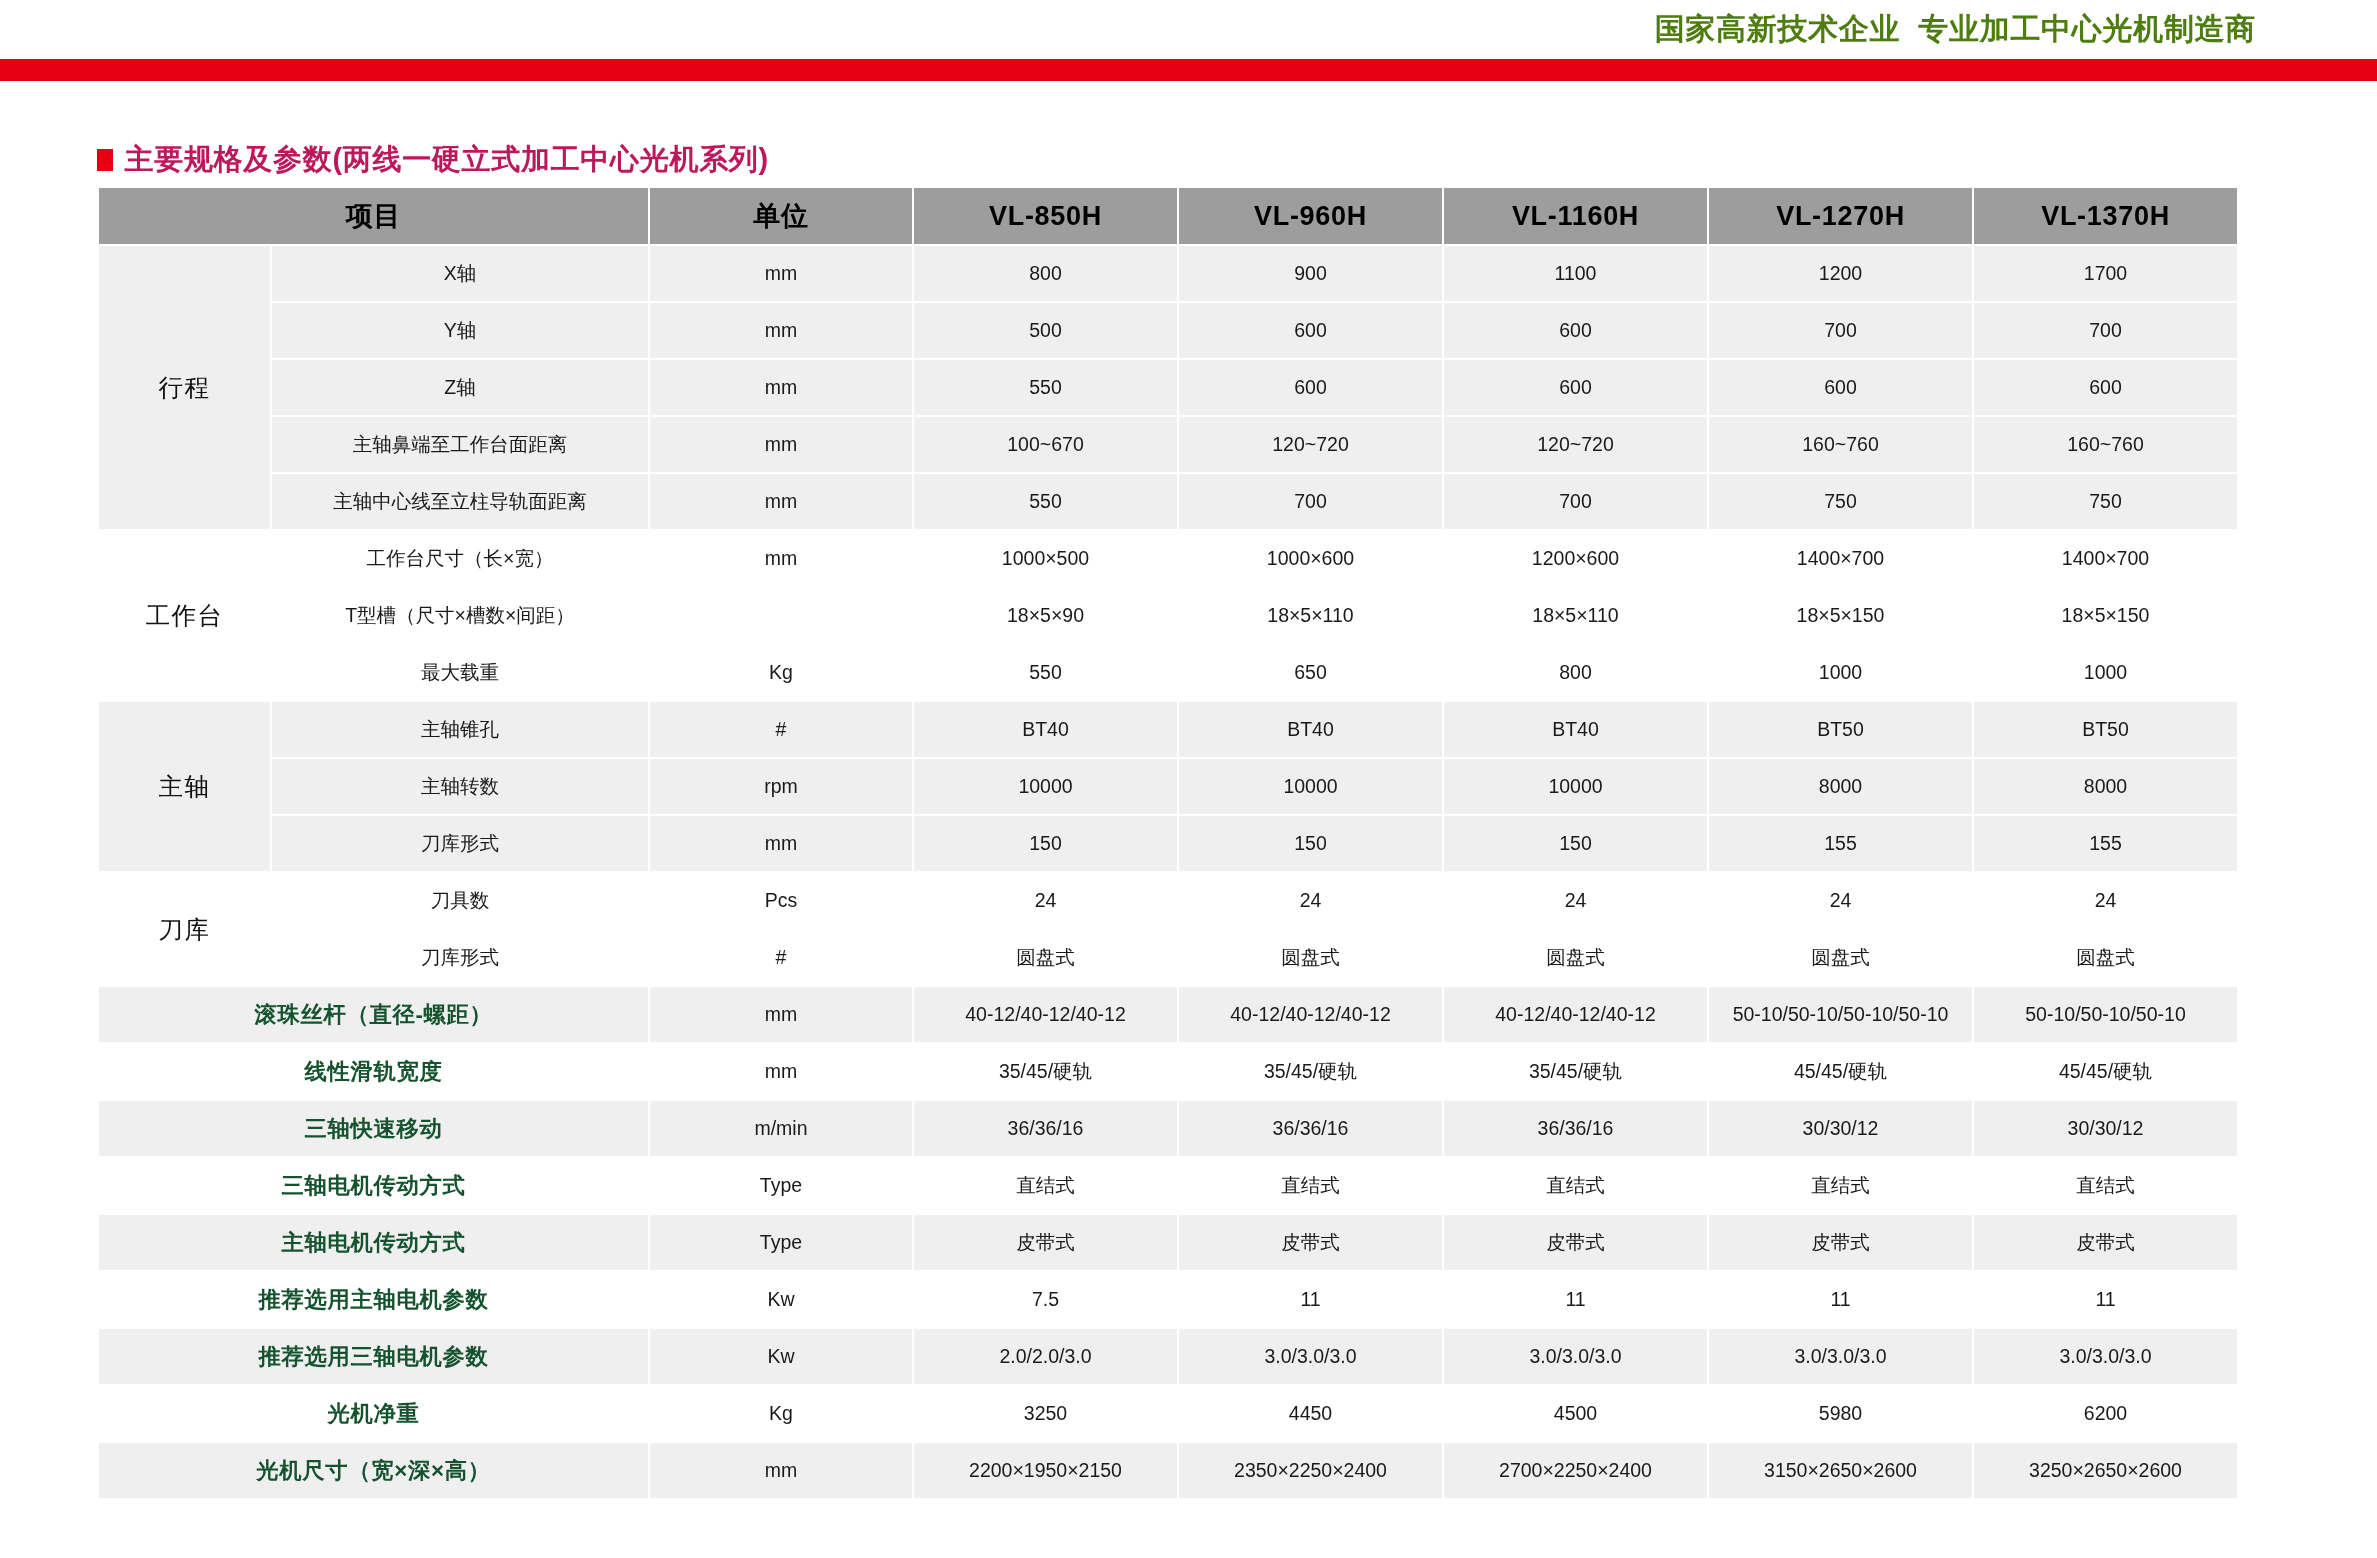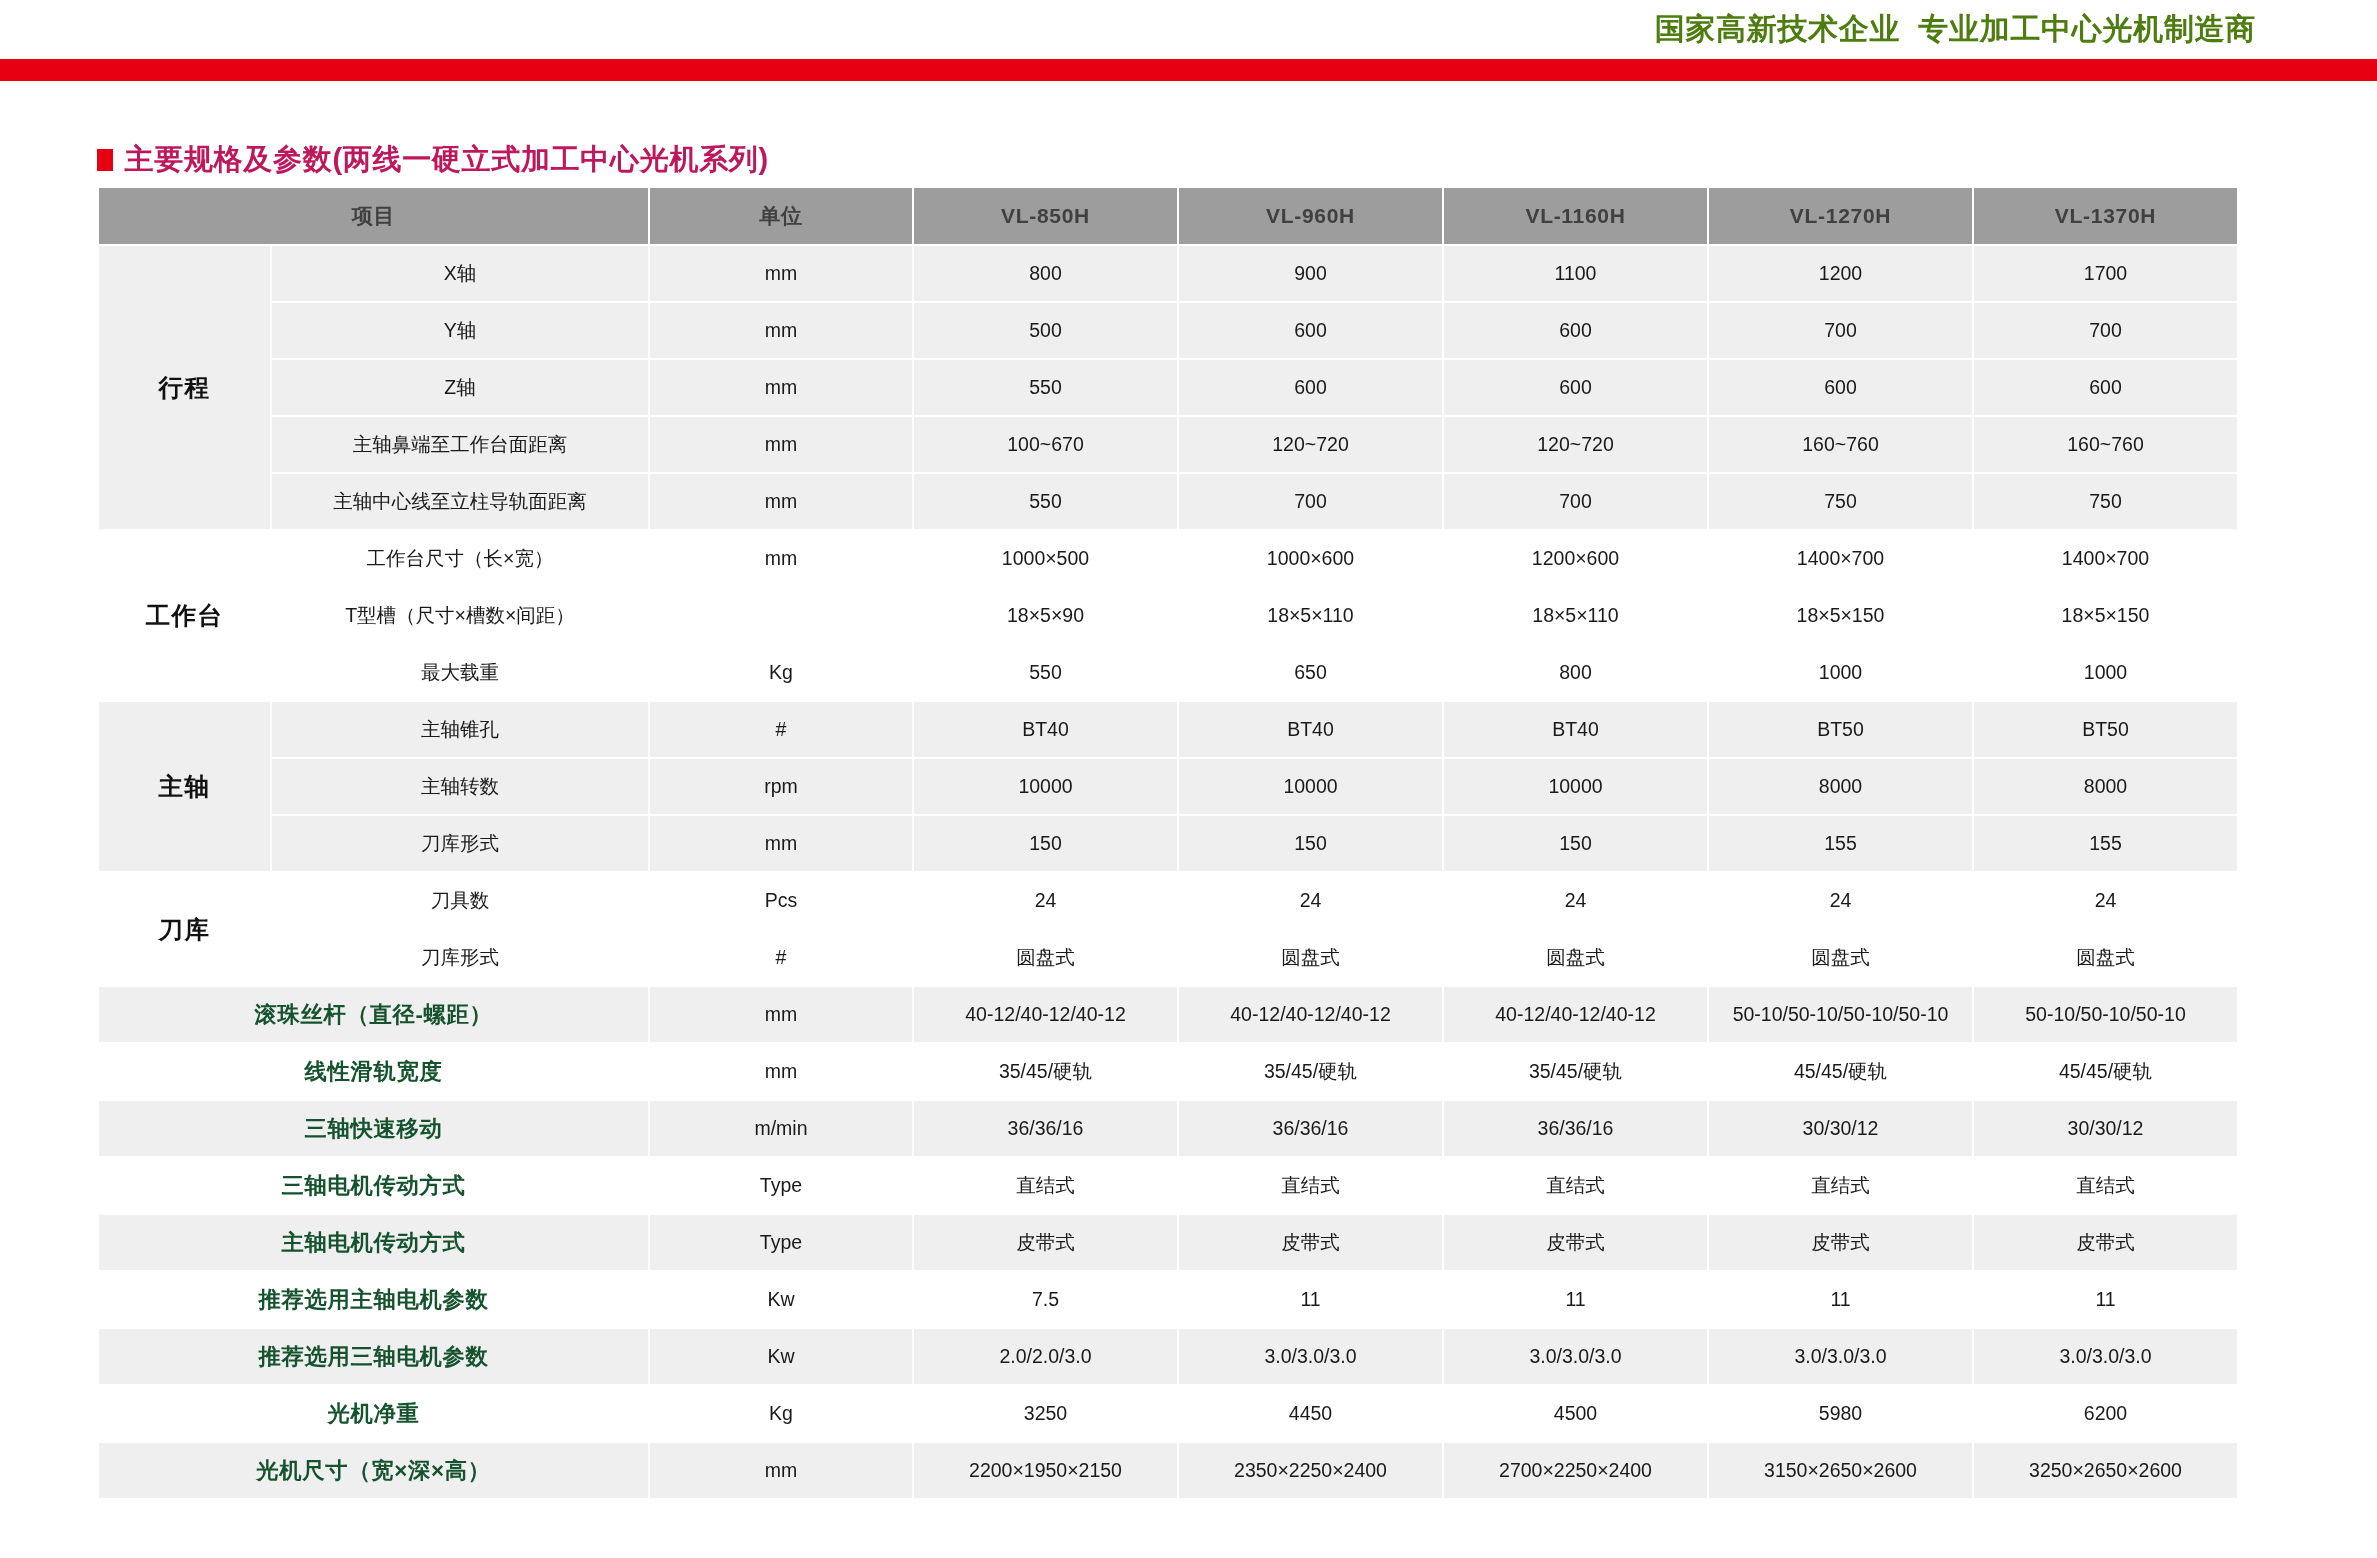--- a/index.html
+++ b/index.html
@@ -61,31 +61,31 @@
   table.spec td, table.spec th{
     border:2.9px solid #ffffff;
     text-align:center;
     vertical-align:middle;
     padding:0;
     overflow:hidden;
   }
   thead tr{height:58px;}
   thead th{
     background:#9d9d9d;
-    font-size:21px;
+    font-size:27px;
     font-weight:bold;
-    color:#404040;
+    color:#000000;
     letter-spacing:0.7px;
   }
   tr.data{height:57px;}
   tr.gray td{background:#efeff0;}
   tr.white td{background:#ffffff;}
   td.group{
     font-size:24.5px;
-    font-weight:bold;
+    font-weight:normal;
     color:#111111;
     letter-spacing:1.4px;
   }
   td.item{
     font-size:19.5px;
     color:#1a1a1a;
     margin-left:27px;
   }
   td.biglabel{
     font-size:22.3px;

